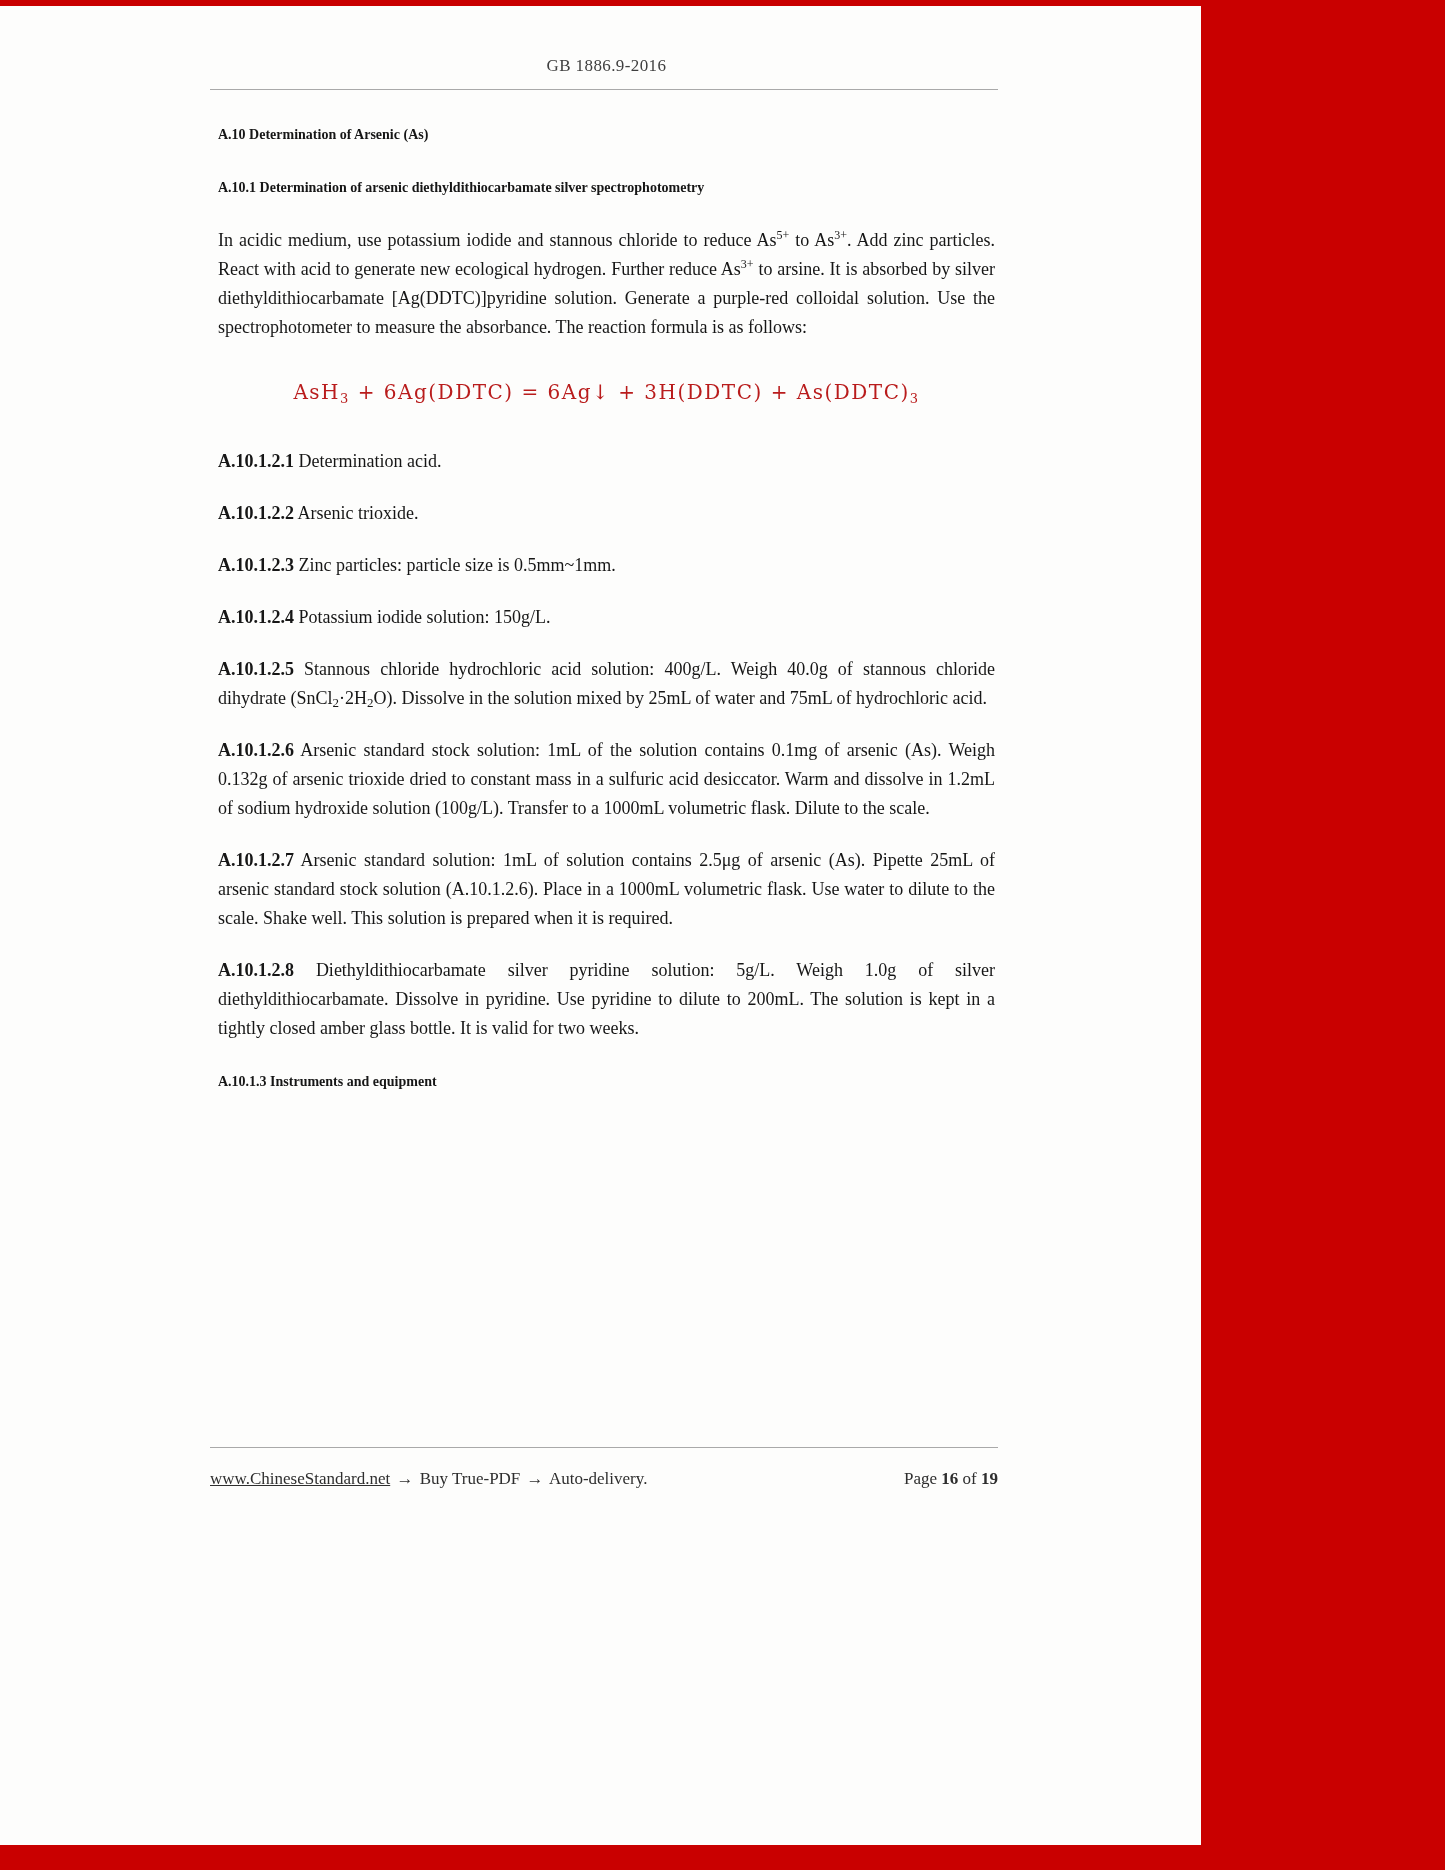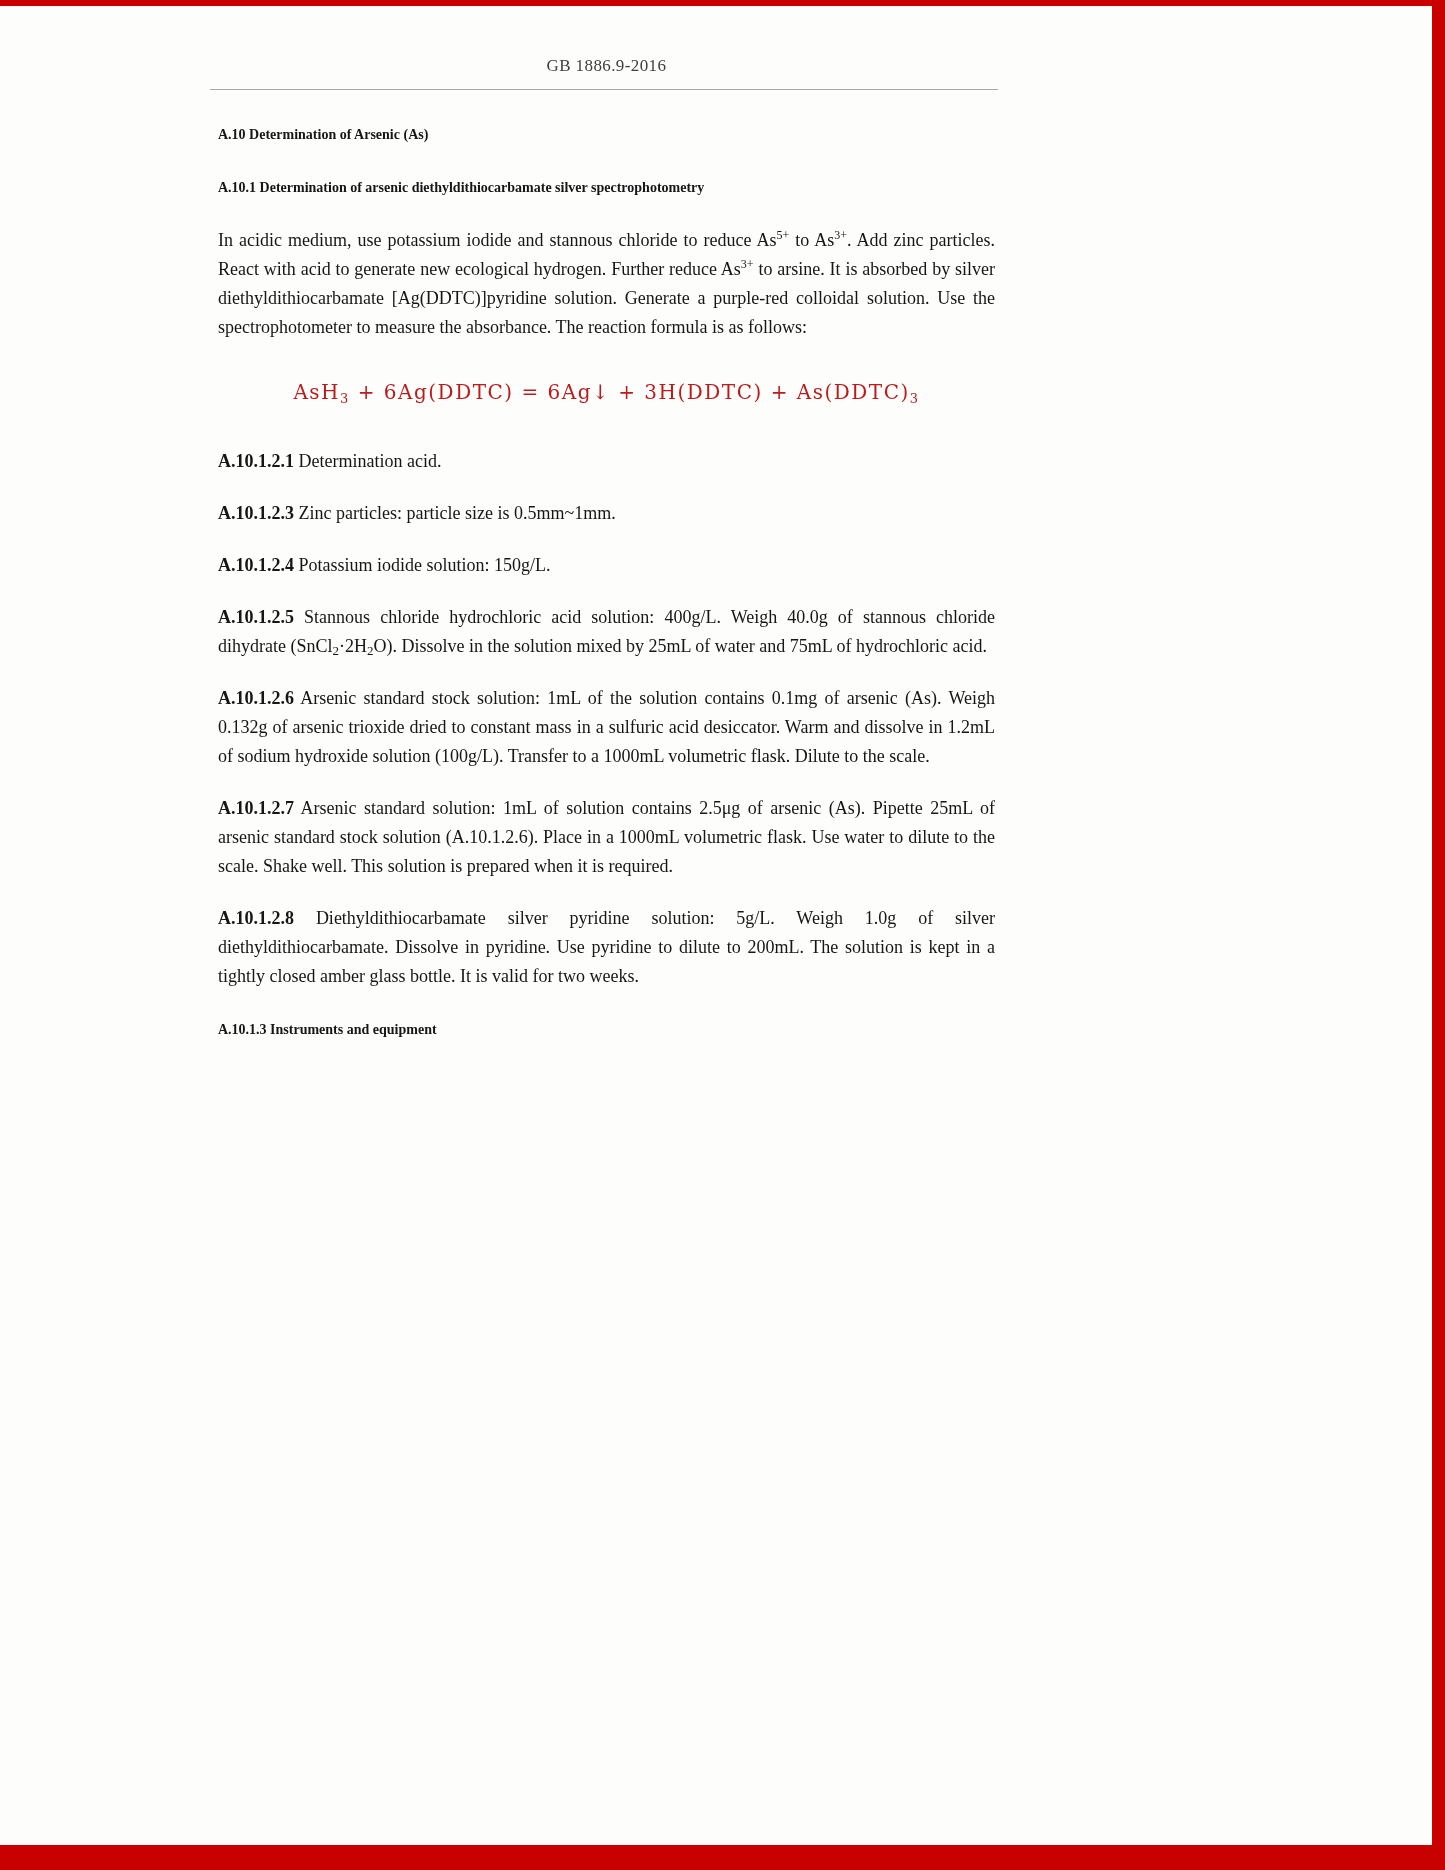--- a/index.html
+++ b/index.html
@@ -5,21 +5,21 @@
   * { box-sizing: border-box; }
   html, body { margin: 0; padding: 0; }
   body {
     width: 1445px; height: 1870px;
     background: #c90000;
     font-family: "Liberation Serif", serif;
     position: relative;
   }
   .page {
     position: absolute; left: 0; top: 6px;
-    width: 1432px; height: 1839px;
+    width: 1201px; height: 1839px;
     background: #fdfdfc;
     overflow: hidden;
   }
   .edge { position: absolute; left: 0; width: 1445px; background: #c90000; }
   .edge-top { top: 0; height: 6px; }
   .edge-bottom { top: 1845px; height: 25px; }
 
   .header { margin-top: 50px; }
   .doc-number {
     width: 777px; margin-left: 218px;
@@ -80,35 +80,54 @@
     <h2 class="doc-h">A.10.1 Determination of arsenic diethyldithiocarbamate silver spectrophotometry</h2>
 
 
     <p class="body-p"><span>In acidic medium, use potassium iodide and stannous chloride to reduce As</span><span class="sup">5+</span><span> to As</span><span class="sup">3+</span><span>. Add zinc particles. React with acid to generate new ecological hydrogen. Further reduce As</span><span class="sup">3+</span><span> to arsine. It is absorbed by silver diethyldithiocarbamate [Ag(DDTC)]pyridine solution. Generate a purple-red colloidal solution. Use the spectrophotometer to measure the absorbance. The reaction formula is as follows:</span></p>
 
     <div class="formula"><span>AsH</span><span class="sub">3</span><span> + 6Ag(DDTC) = 6Ag</span><span>↓</span><span> + 3H(DDTC) + As(DDTC)</span><span class="sub">3</span></div>
 
 
     <p class="body-p"><span class="lead">A.10.1.2.1</span><span> Determination acid.</span></p>
 
+    <p class="body-p"><span class="lead">A.10.1.2.2</span><span> Arsenic trioxide.</span></p>
 
 
     <p class="body-p"><span class="lead">A.10.1.2.3</span><span> Zinc particles: particle size is 0.5mm~1mm.</span></p>
 
     <p class="body-p"><span class="lead">A.10.1.2.4</span><span> Potassium iodide solution: 150g/L.</span></p>
 
     <p class="body-p"><span class="lead">A.10.1.2.5</span><span> Stannous chloride hydrochloric acid solution: 400g/L. Weigh 40.0g of stannous chloride dihydrate (SnCl</span><span class="sub">2</span><span>·2H</span><span class="sub">2</span><span>O). Dissolve in the solution mixed by 25mL of water and 75mL of hydrochloric acid.</span></p>
 
     <p class="body-p"><span class="lead">A.10.1.2.6</span><span> Arsenic standard stock solution: 1mL of the solution contains 0.1mg of arsenic (As). Weigh 0.132g of arsenic trioxide dried to constant mass in a sulfuric acid desiccator. Warm and dissolve in 1.2mL of sodium hydroxide solution (100g/L). Transfer to a 1000mL volumetric flask. Dilute to the scale.</span></p>
 
     <p class="body-p"><span class="lead">A.10.1.2.7</span><span> Arsenic standard solution: 1mL of solution contains 2.5μg of arsenic (As). Pipette 25mL of arsenic standard stock solution (A.10.1.2.6). Place in a 1000mL volumetric flask. Use water to dilute to the scale. Shake well. This solution is prepared when it is required.</span></p>
 
     <p class="body-p"><span class="lead">A.10.1.2.8</span><span> Diethyldithiocarbamate silver pyridine solution: 5g/L. Weigh 1.0g of silver diethyldithiocarbamate. Dissolve in pyridine. Use pyridine to dilute to 200mL. The solution is kept in a tightly closed amber glass bottle. It is valid for two weeks.</span></p>
 
 
     <h2 class="doc-h">A.10.1.3 Instruments and equipment</h2>
 
   </div>
 
+  <div class="footer">
+    <div class="rule"></div>
+    <div class="footer-row">
+      <div class="footer-left">
+        <span class="footer-link">www.ChineseStandard.net</span>
+        <span class="arrow">→</span>
+        <span>Buy True-PDF</span>
+        <span class="arrow">→</span>
+        <span>Auto-delivery.</span>
+      </div>
+      <div class="footer-right">
+        <span>Page</span>
+        <b>16</b>
+        <span>of</span>
+        <b>19</b>
+      </div>
+    </div>
+  </div>
 
 </div>
 
 <div class="edge edge-bottom"></div>
 
 </body></html>

